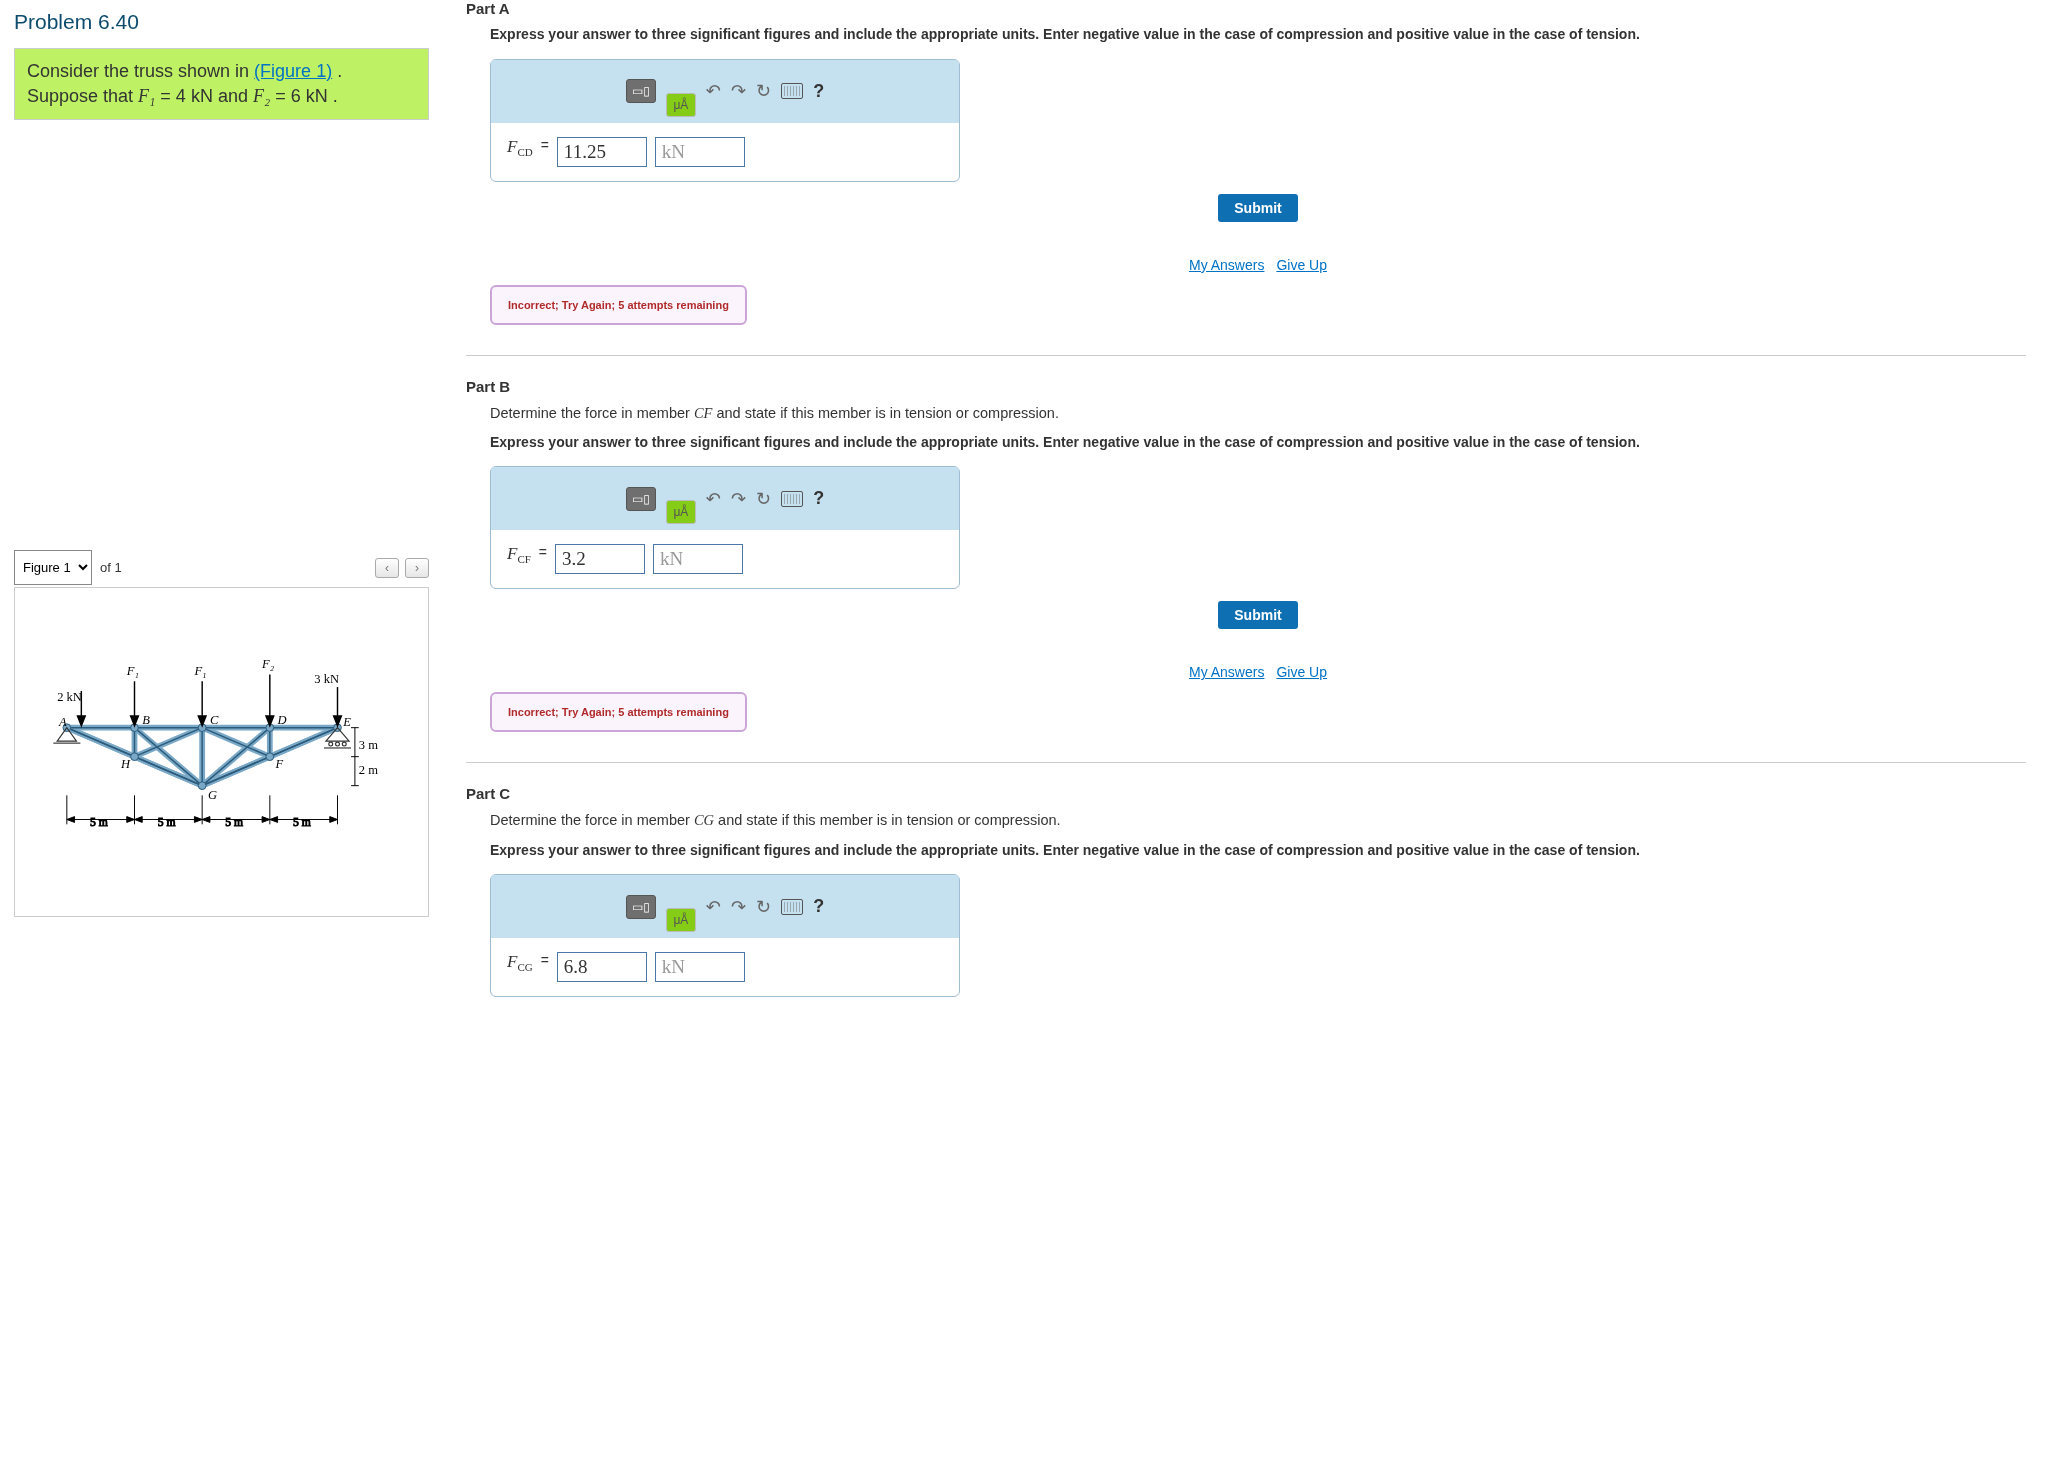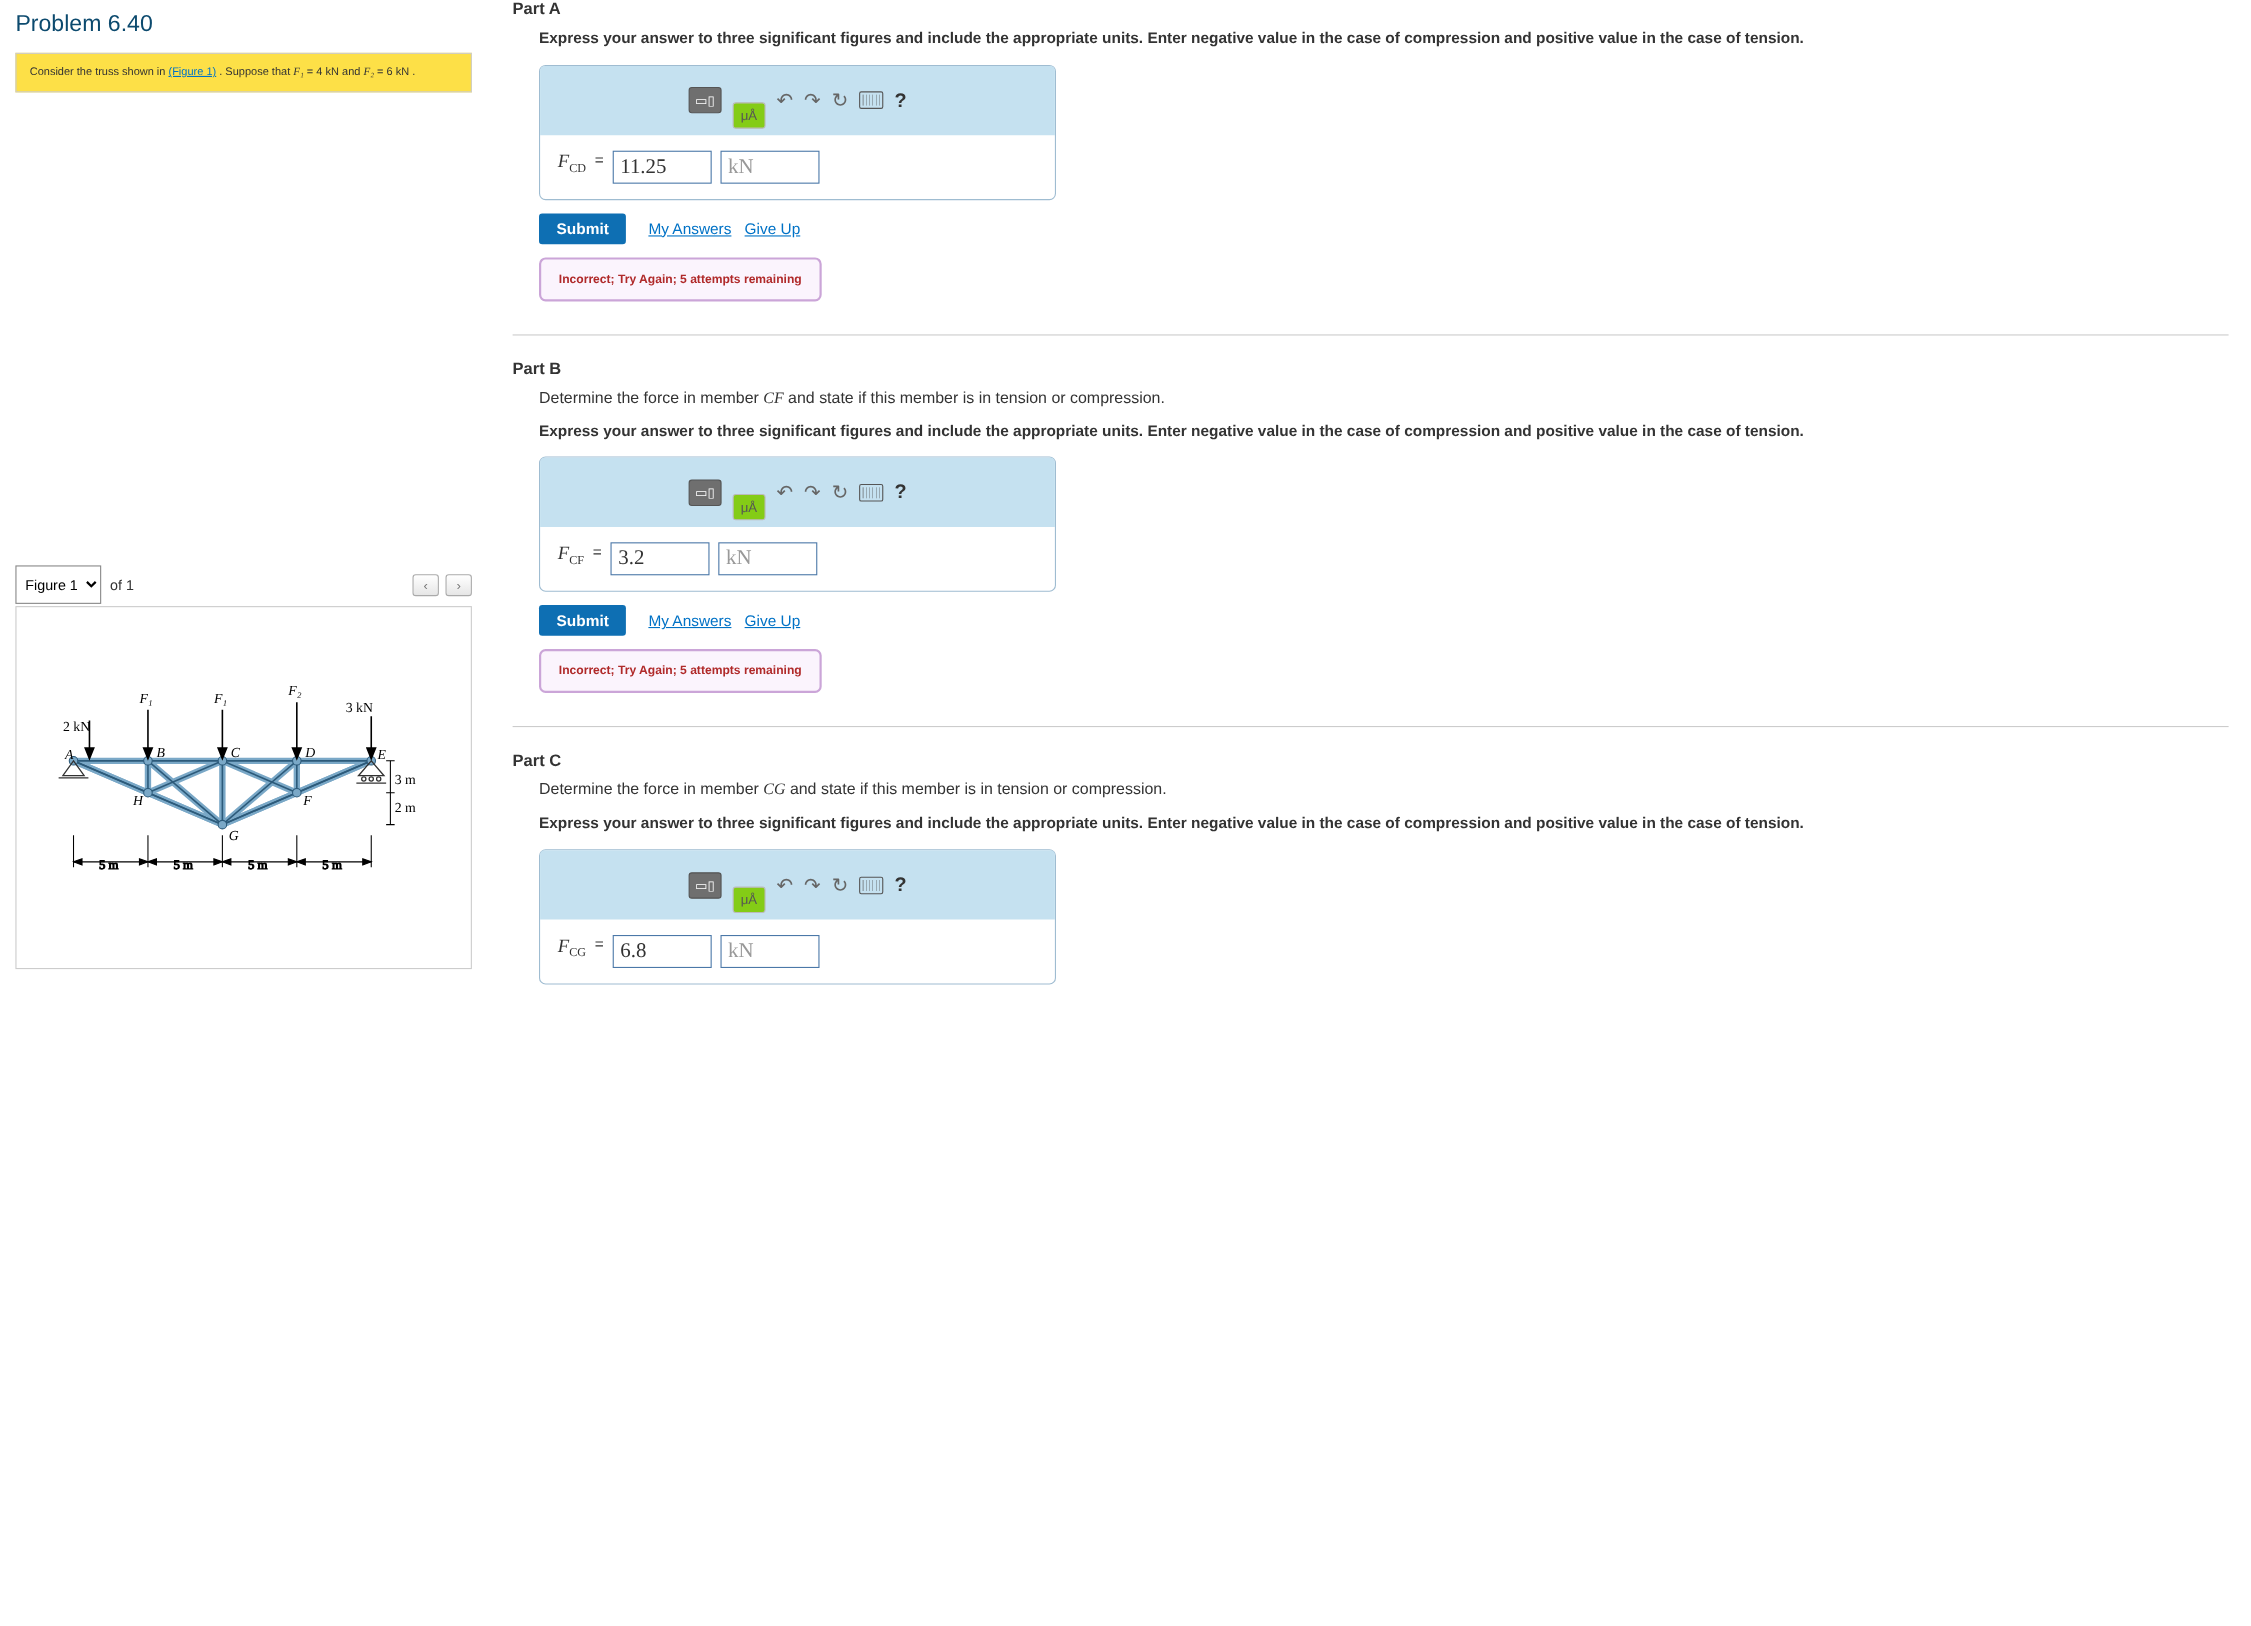--- a/index.html
+++ b/index.html
@@ -1,21 +1,21 @@
 <!DOCTYPE html>
 <html><head>
 <meta charset="utf-8">
 <style>
   * { box-sizing: border-box; margin: 0; padding: 0; }
   body { font-family: Arial, Helvetica, sans-serif; font-size: 14px; color: #333; background: #fff; }
   .wrap { display: flex; }
   .left { width: 440px; padding: 10px 10px 10px 14px; border-right: 1px solid #fff; }
   .right { flex: 1; padding: 0 20px 20px 26px; }
   .prob-title { font-size: 21px; color: #0c4a6e; margin-bottom: 14px; }
-  .desc-box { border: 1px solid #ccc; background: #fde047; padding: 10px 12px; font-size: 10px; line-height: 1.4; }
+  .desc-box { border: 1px solid #ccc; background: #bef264; padding: 10px 12px; font-size: 18px; line-height: 1.4; }
   .desc-box a { color: #0072c6; text-decoration: underline; }
   .fig-bar { margin-top: 430px; display: flex; align-items: center; gap: 8px; }
   .fig-select { border: 1px solid #888; padding: 8px 4px; font-size: 13px; background: #fff; }
   .fig-of { font-size: 13px; }
   .fig-nav { margin-left: auto; display: flex; gap: 6px; }
   .fig-btn { width: 24px; height: 20px; border: 1px solid #aaa; border-radius: 3px; background: linear-gradient(#fff,#e6e6e6); font-size: 12px; color: #777; cursor: pointer; }
   .fig-area { border: 1px solid #ccc; margin-top: 2px; padding: 14px 6px 24px 6px; background: #fff; height: 330px; position: relative; }
   .part { margin-bottom: 30px; }
   .part-title { font-weight: bold; font-size: 15px; margin-bottom: 8px; }
   .part-body { padding-left: 24px; }
@@ -28,21 +28,21 @@
   .tbtn.light { background: #84cc16; color: #555; border-color: #bbb; margin-top: 27px; }
   .tarrow { color: #666; font-size: 18px; cursor: pointer; }
   .qmark { color: #333; font-size: 18px; cursor: pointer; font-weight: bold; }
   .kbd { width: 22px; height: 16px; border: 1px solid #555; border-radius: 2px; display: inline-block; position: relative; }
   .kbd::before { content: ''; position: absolute; inset: 2px; background: repeating-linear-gradient(to right, #555 0 1px, transparent 1px 3px); opacity: 0.4; }
   .inputs { display: flex; gap: 8px; padding: 14px 16px 6px 16px; }
   .varlabel { font-family: 'Times New Roman', serif; font-style: italic; font-size: 17px; }
   .varlabel sub { font-style: normal; font-size: 11px; }
   .valinput { border: 1px solid #4b78a8; padding: 3px 6px; font-size: 19px; width: 90px; font-family: 'Times New Roman', serif; color: #333; }
   .unitinput { border: 1px solid #4b78a8; padding: 3px 6px; font-size: 19px; width: 90px; font-family: 'Times New Roman', serif; color: #999; }
-  .actions { display: flex; align-items: center; gap: 20px; margin-top: 2px; margin-bottom: 12px; }
+  .actions { display: flex; align-items: center; gap: 35px; margin-top: 2px; margin-bottom: 12px; flex-direction: column; }
   .submit-btn { background: #0e6fb3; color: #fff; border: none; border-radius: 3px; padding: 6px 16px; font-weight: bold; font-size: 14px; cursor: pointer; }
   .link { color: #0072c6; text-decoration: underline; font-size: 14px; cursor: pointer; }
   .link-row { display: flex; gap: 12px; }
   .feedback { border: 2px solid #cba5d8; background: #fbf4fd; color: #b02a2a; font-weight: bold; padding: 12px 16px; border-radius: 6px; display: inline-block; font-size: 11px; }
   hr.sep { border: none; border-top: 1px solid #ccc; margin: 22px 0; }
   
   .svgholder { width: 100%; height: 100%; }
 </style>
 </head>
 <body>

